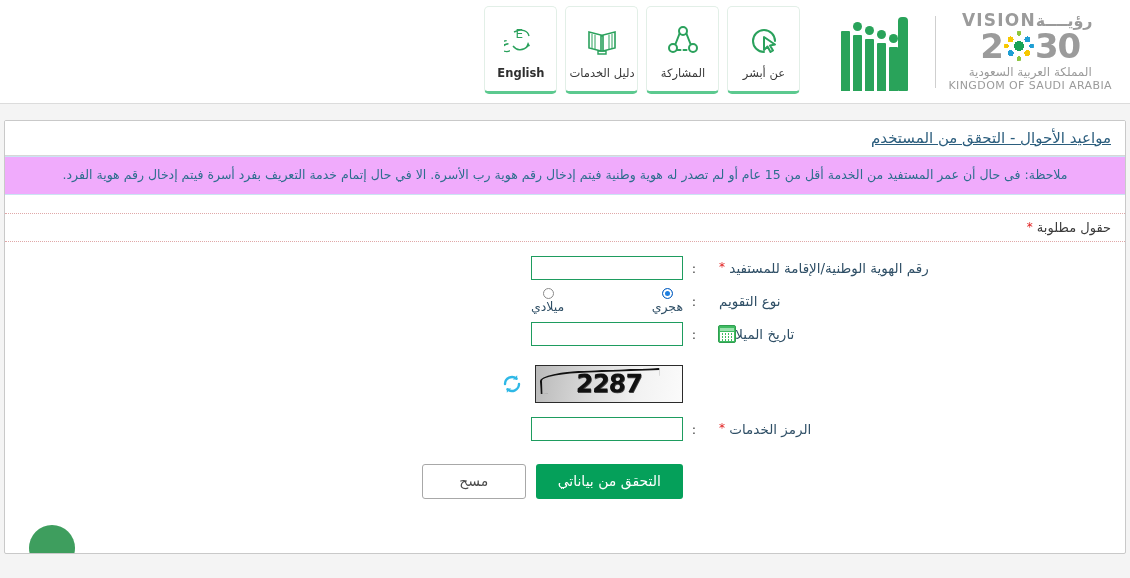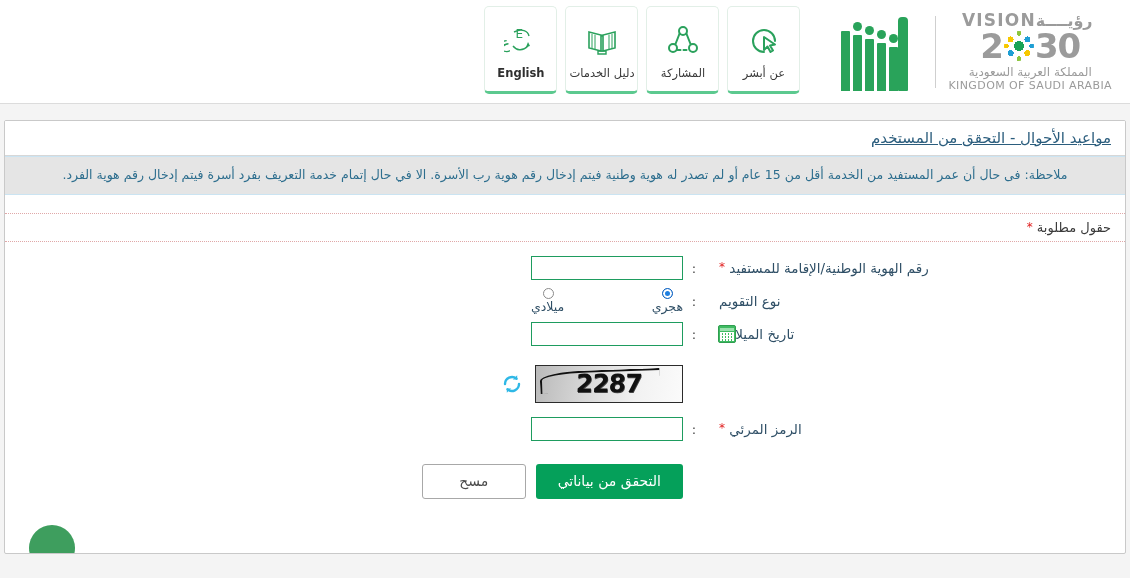--- a/index.html
+++ b/index.html
@@ -161,21 +161,21 @@
     line-height: 35px;
     padding: 0 14px;
     font-size: 15px;
     color: #2b5d7d;
     background: #ffffff;
     border-bottom: 1px solid #d7d7d7;
     text-align: right;
     text-decoration: underline;
   }
   .notice {
-    background: #e5e5e5;
+    background: #f0abfc;
     color: #2d6e8e;
     font-size: 12.5px;
     line-height: 1.5;
     padding: 9px 14px;
     text-align: center;
     border-top: 1px solid #cbe4f2;
     border-bottom: 1px solid #cbe4f2;
   }
   .required-row {
     border-top: 1px dotted #e0a8a8;
@@ -550,21 +550,21 @@
             <path d="M4 11a7 7 0 0 1 11.5-5.3" fill="none" stroke="#2fb8e6" stroke-width="2.4" stroke-linecap="round"></path>
             <path d="M18 11a7 7 0 0 1-11.5 5.3" fill="none" stroke="#2fb8e6" stroke-width="2.4" stroke-linecap="round"></path>
             <path d="M16.2 2.2 L16.2 6.6 L11.8 6.6 Z" fill="#2fb8e6"></path>
             <path d="M5.8 19.8 L5.8 15.4 L10.2 15.4 Z" fill="#2fb8e6"></path>
           </svg>
         </span>
       </div>
 
       <div class="form-row">
         <div class="fr-label">
-          <span>الرمز المرئي</span>
+          <span>الرمز الخدمات</span>
           <span class="req-star">*</span>
         </div>
         <div class="fr-colon">:</div>
         <div class="fr-field">
           <input class="txt-input" type="text" placeholder="" style="">
         </div>
       </div>
 
       <div class="buttons-row">
         <div class="btn-spacer"></div>

